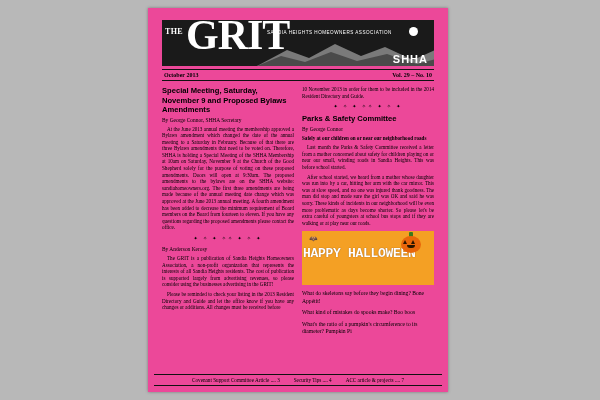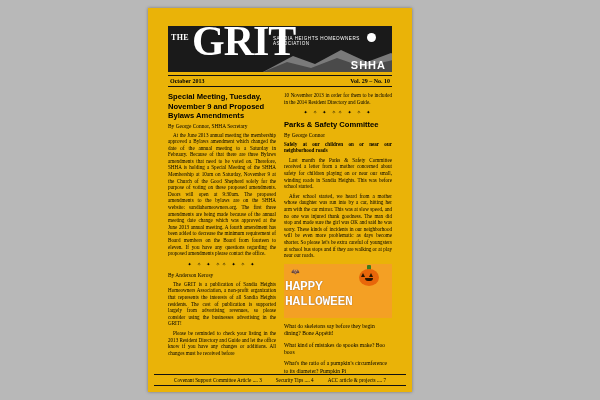--- a/index.html
+++ b/index.html
@@ -10,26 +10,26 @@
   body {
     width: 600px;
     height: 400px;
     overflow: hidden;
     font-family: "Liberation Serif", serif;
   }
   .page {
     position: absolute;
     left: 148px;
     top: 8px;
-    width: 264px;
+    width: 300px;
     height: 384px;
-    background: #eab308;
+    background: #ec4899;
     box-shadow: 0 0 3px rgba(0,0,0,0.35);
     box-sizing: border-box;
-    padding: 14px;
+    padding: 8px;
   }
 
   
   .masthead {
     position: relative;
     height: 46px;
     margin: 4px 6px 0 6px;
     background: #1a1a1a;
     overflow: hidden;
   }
@@ -259,21 +259,21 @@
   </div>
 
   <div class="issue-bar">
     <span>October 2013</span>
     <span>Vol. 29 – No. 10</span>
   </div>
 
   <div class="columns">
 
     <div class="col">
-      <h2 class="headline">Special Meeting, Tuesday, November 9 and Proposed Bylaws Amendments</h2>
+      <h2 class="headline">Special Meeting, Saturday, November 9 and Proposed Bylaws Amendments</h2>
       <p class="byline">By George Connor, SHHA Secretary</p>
       <p class="body">At the June 2013 annual meeting the membership approved a Bylaws amendment which changed the date of the annual meeting to a Saturday in February. Because of that there are three Bylaws amendments that need to be voted on. Therefore, SHHA is holding a Special Meeting of the SHHA Membership at 10am on Saturday, November 9 at the Church of the Good Shepherd solely for the purpose of voting on these proposed amendments. Doors will open at 9:30am. The proposed amendments to the bylaws are on the SHHA website: sandiahomeowners.org. The first three amendments are being made because of the annual meeting date change which was approved at the June 2013 annual meeting. A fourth amendment has been added to decrease the minimum requirement of Board members on the Board from fourteen to eleven. If you have any questions regarding the proposed amendments please contact the office.</p>
 
       <div class="divider">✦ ✧ ✦ ✧✧ ✦ ✧ ✦</div>
 
       <p class="byline">By Anderson Kerosy</p>
       <p class="body">The GRIT is a publication of Sandia Heights Homeowners Association, a non-profit organization that represents the interests of all Sandia Heights residents. The cost of publication is supported largely from advertising revenues, so please consider using the businesses advertising in the GRIT!</p>
       <p class="body">Please be reminded to check your listing in the 2013 Resident Directory and Guide and let the office know if you have any changes or additions. All changes must be received before</p>
     </div>
 

